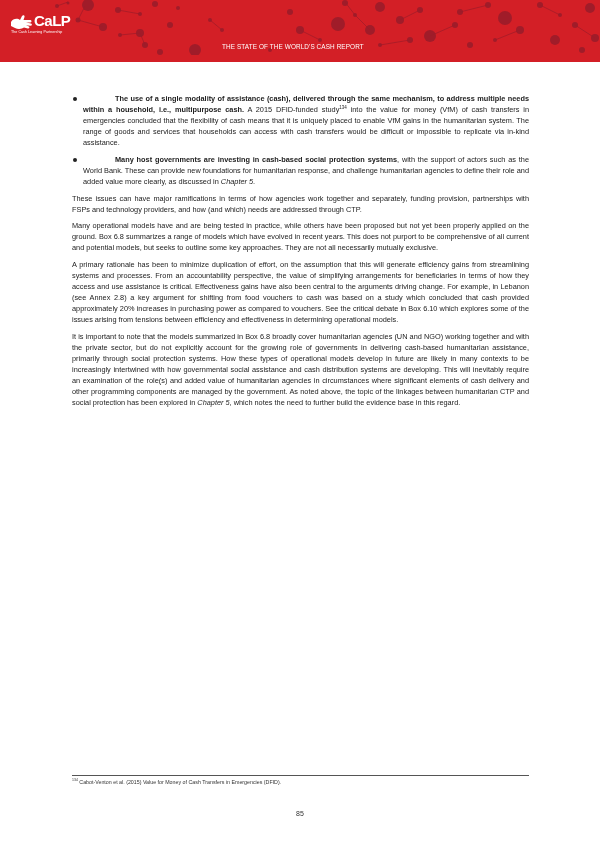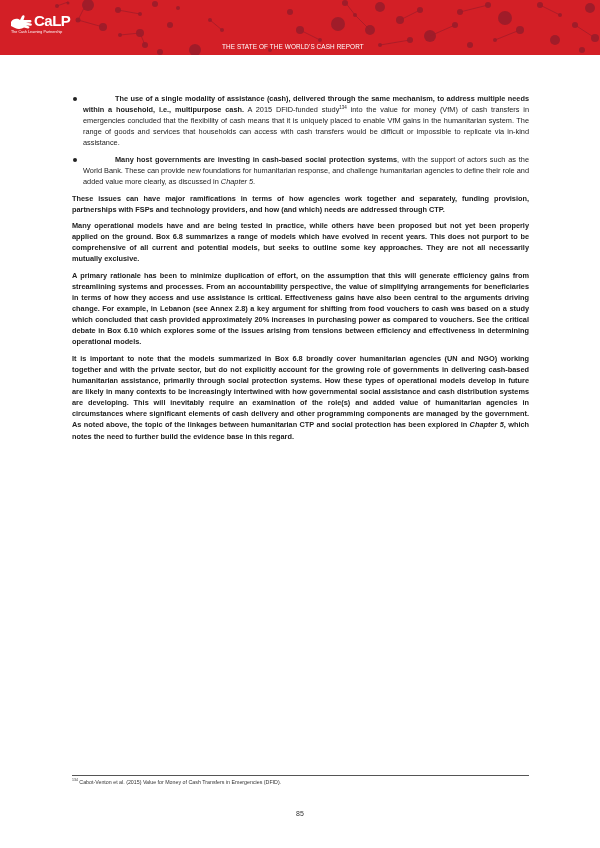--- a/index.html
+++ b/index.html
@@ -1,20 +1,20 @@
 <!DOCTYPE html>
 <html><head>
 <meta charset="utf-8">
 <style>
   * { margin: 0; padding: 0; box-sizing: border-box; }
   html, body { width: 600px; height: 848px; background: #ffffff; overflow: hidden; }
   body { position: relative; font-family: "Liberation Sans", "DejaVu Sans", sans-serif; color: #1f1f1f; }
 
   .header {
-    position: absolute; left: 0; top: 0; width: 600px; height: 55px;
+    position: absolute; left: 0; top: 0; width: 600px; height: 62px;
     background: #d31f26; overflow: hidden;
   }
   .header svg.bg { position: absolute; left: 0; top: 0; }
   .logo {
     position: absolute; left: 10px; top: 12px; width: 60px; height: 24px;
   }
   .logo-hand { position: absolute; left: 0; top: 2px; }
   .logo-text {
     position: absolute; left: 24px; top: 0px; color: #ffffff;
     font-family: "Liberation Sans", sans-serif; font-weight: bold; font-size: 15px; letter-spacing: -0.5px;
@@ -26,21 +26,21 @@
   .header-title {
     position: absolute; left: 222px; top: 43px; color: #ffffff;
     font-size: 6.4px; letter-spacing: 0.1px; white-space: nowrap;
     font-family: "Liberation Sans", sans-serif;
   }
 
   .content {
     position: absolute; left: 72px; top: 93px; width: 457px;
     font-size: 7.35px; line-height: 11.1px; color: #222;
   }
-  .content p { text-align: justify; margin-bottom: 5.4px; font-weight: bold; }
+  .content p { text-align: justify; margin-bottom: 5.4px; }
   .bullet { position: relative; padding-left: 11px; text-align: justify; margin-bottom: 5.4px; }
   .bullet .dot {
     position: absolute; left: 1px; top: 4px; width: 4px; height: 4px; border-radius: 50%; background: #222;
   }
   .bullet b { font-weight: bold; margin-left: 32px; }
   em { font-style: italic; }
   sup { font-size: 4.5px; vertical-align: super; line-height: 0; }
 
   .footnote-rule {
     position: absolute; left: 72px; top: 775px; width: 457px; height: 0; border-top: 0.8px solid #555;

